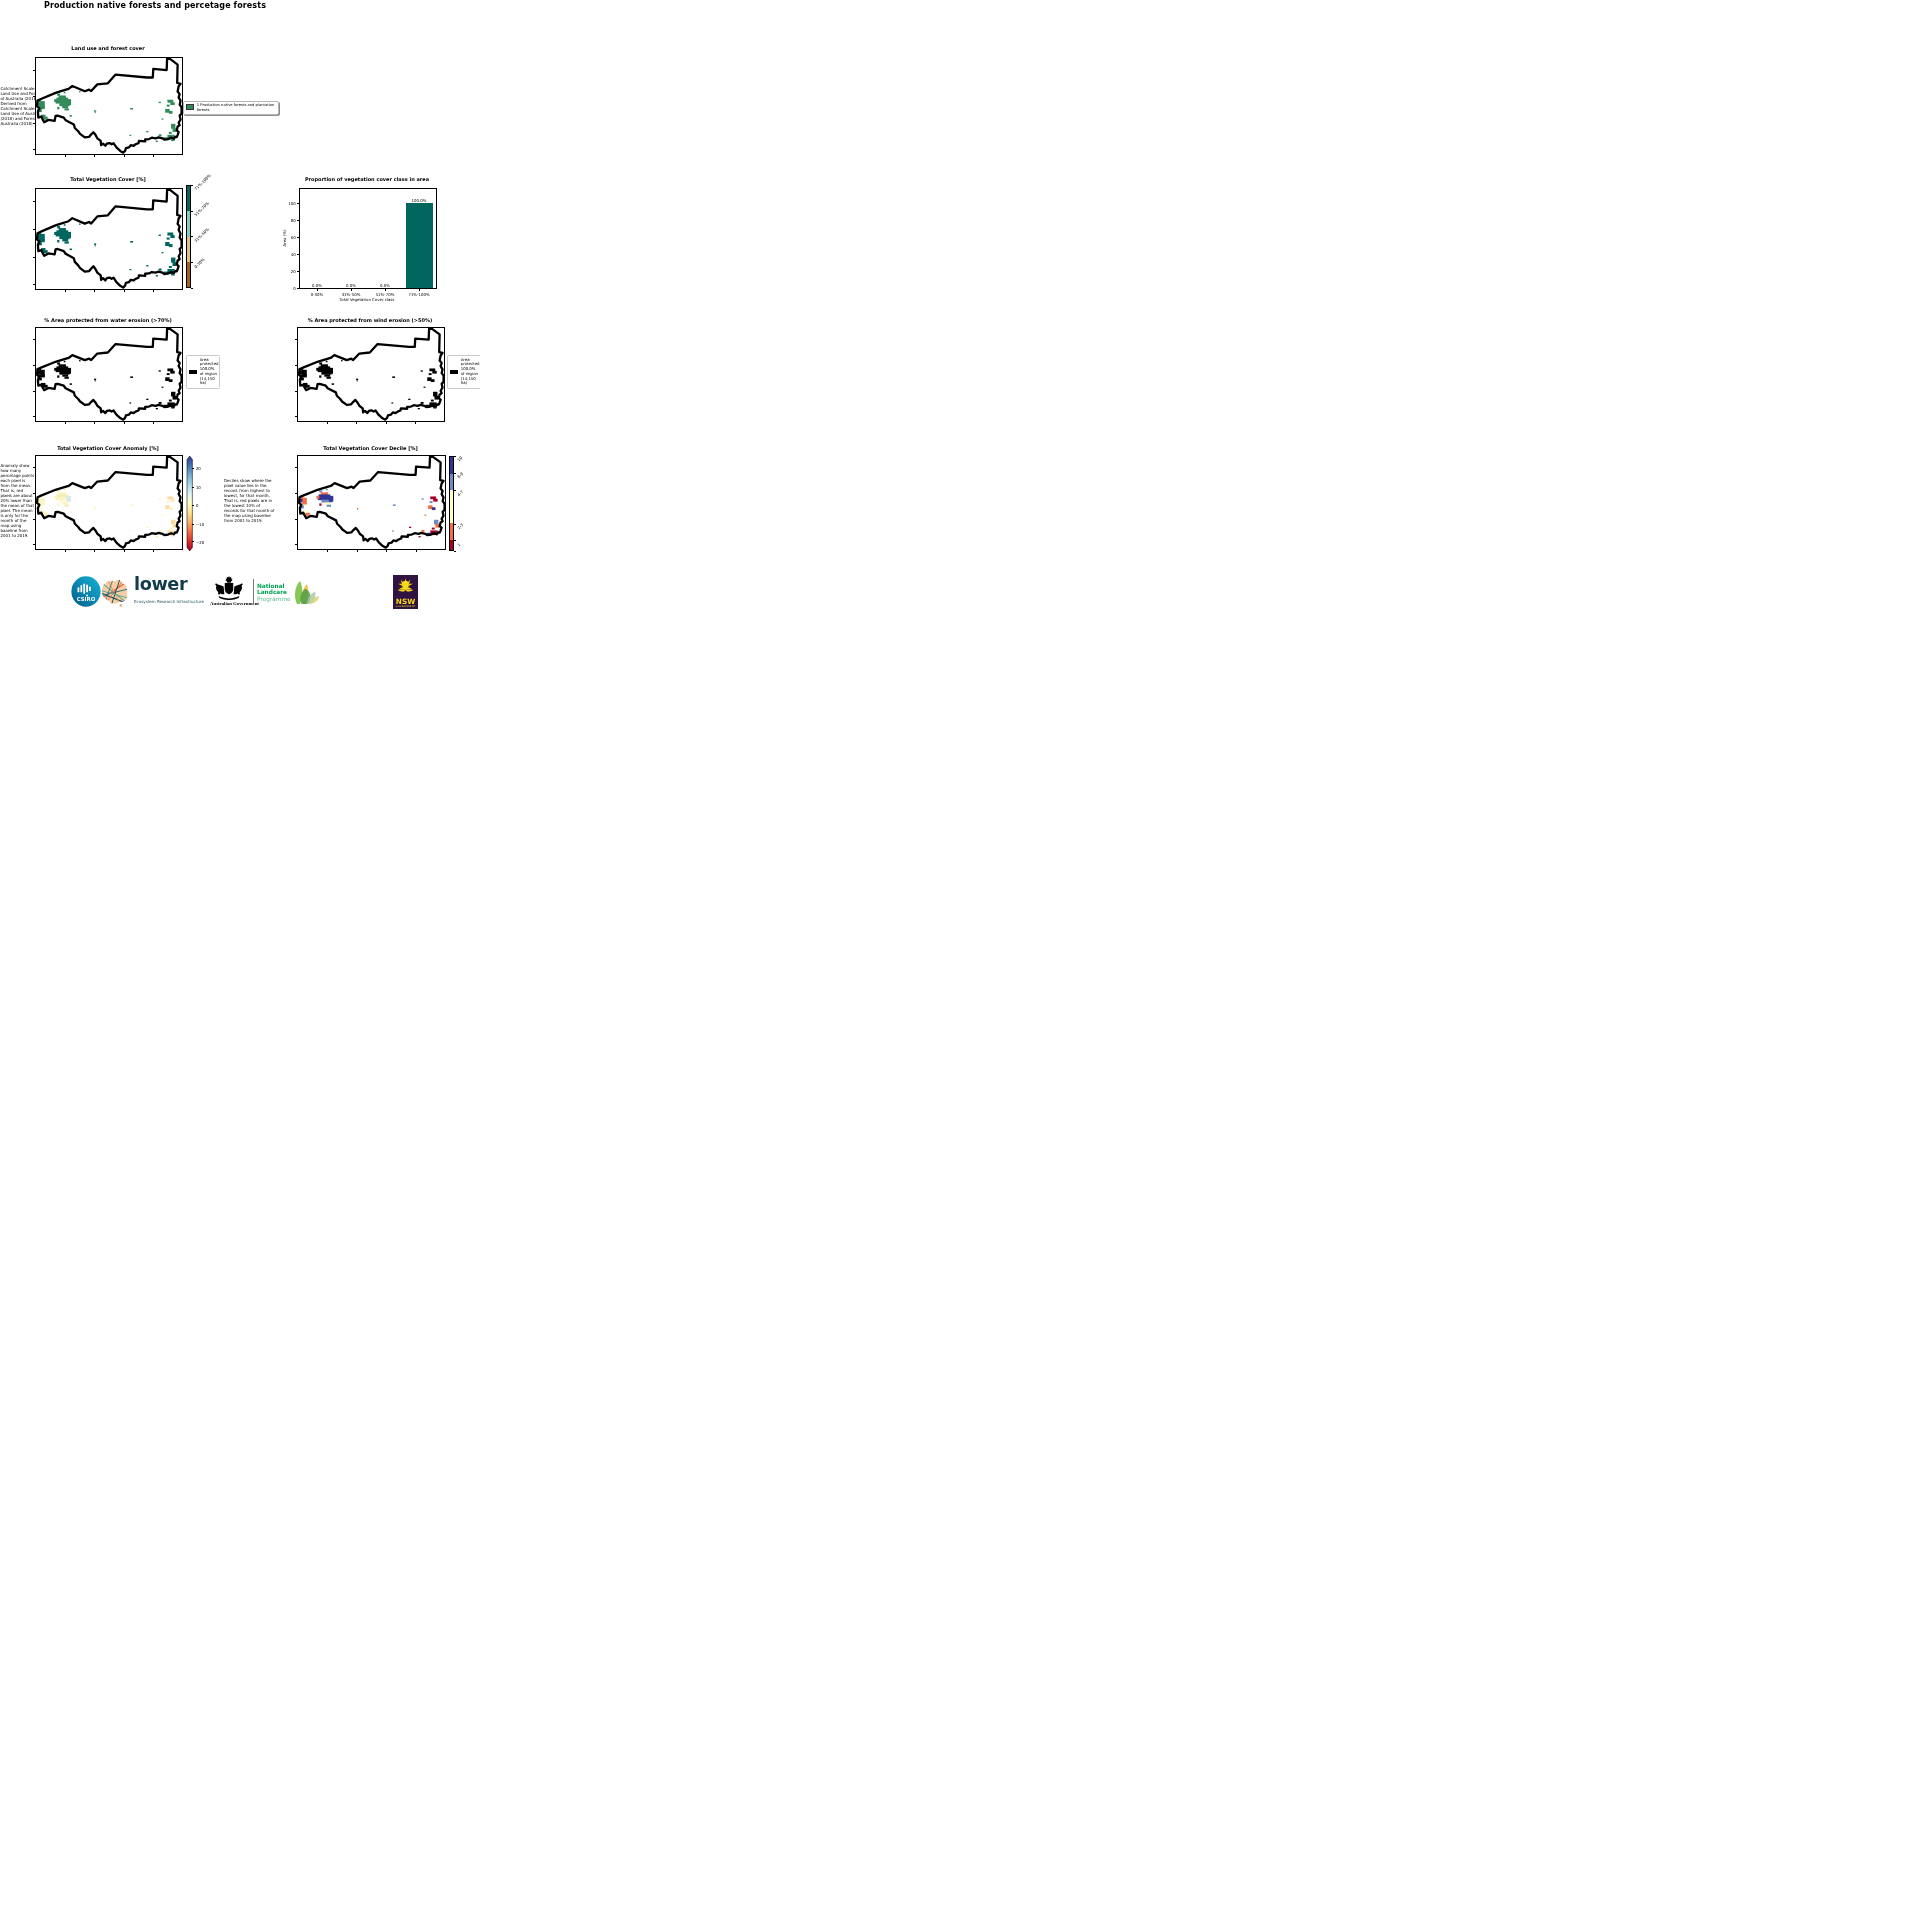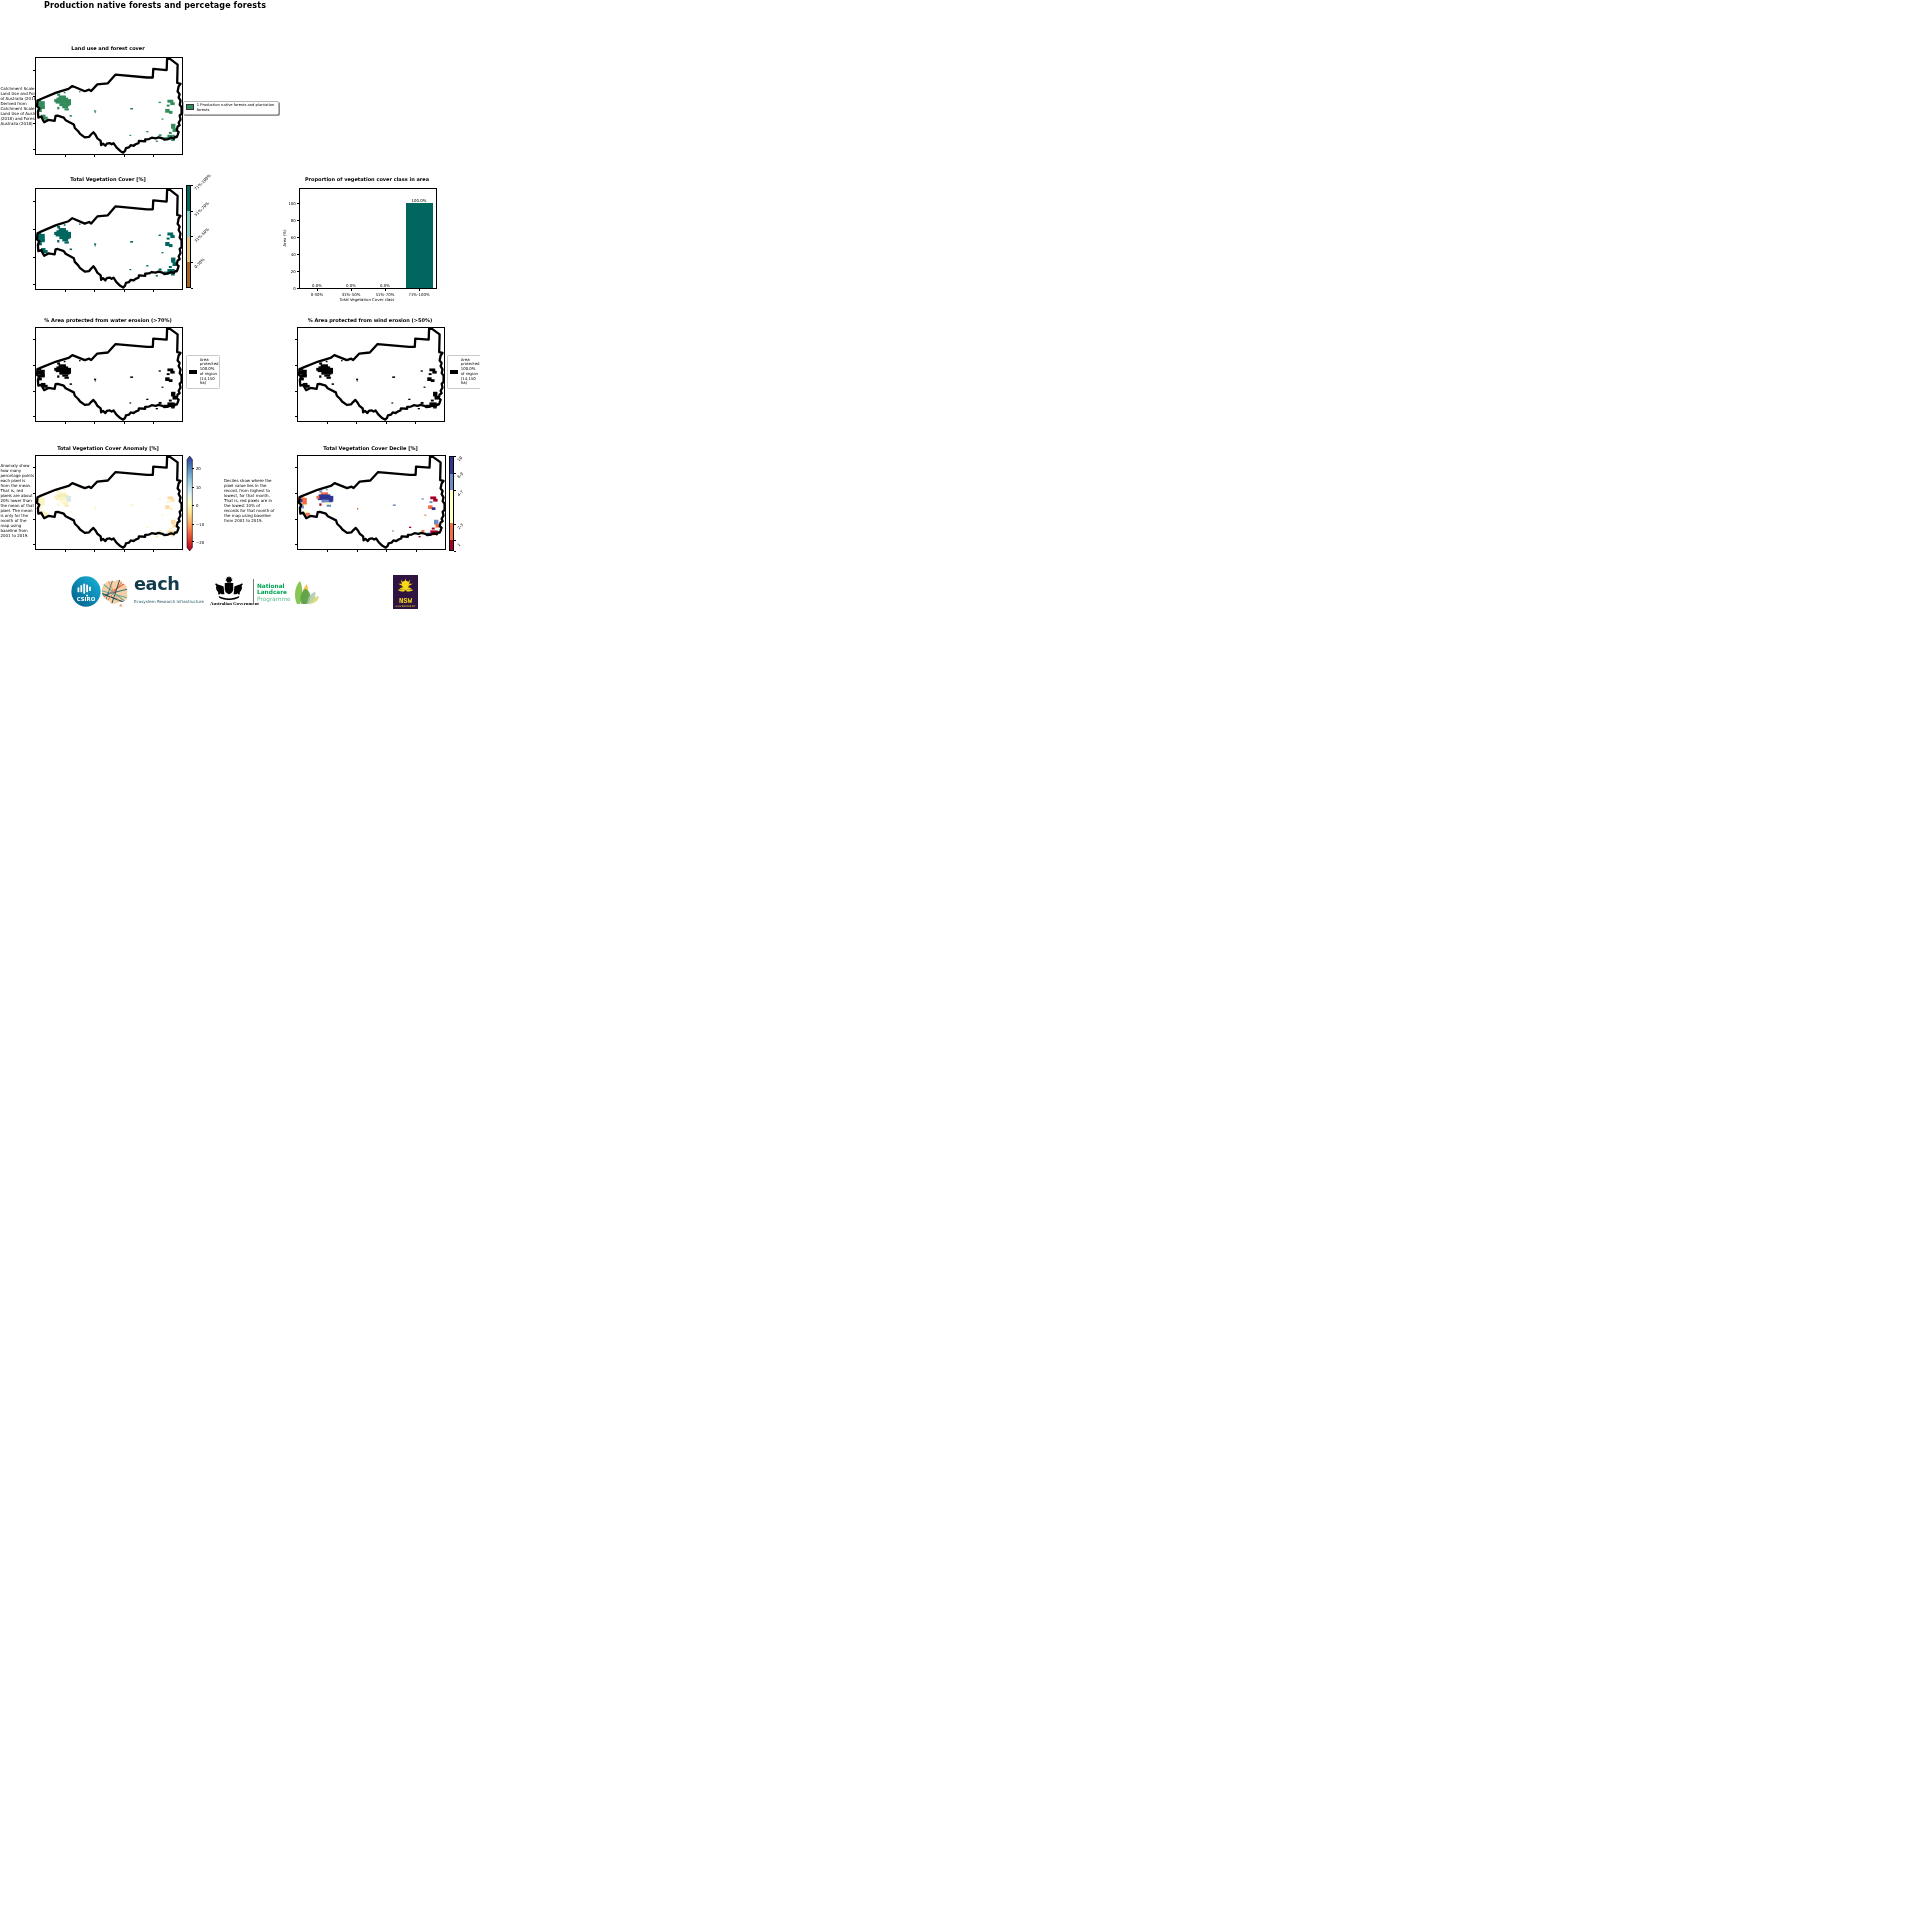--- a/index.html
+++ b/index.html
@@ -521,21 +521,21 @@
         <line x1="10" y1="18" x2="70" y2="66" stroke="#5aa79b" stroke-width="3"></line>
         <line x1="20" y1="4" x2="58" y2="76" stroke="#ef8e62" stroke-width="2.5"></line>
         <line x1="0" y1="50" x2="80" y2="30" stroke="#2a6b75" stroke-width="2.5"></line>
         <line x1="14" y1="72" x2="66" y2="4" stroke="#e4674a" stroke-width="2.5"></line>
         <line x1="30" y1="78" x2="56" y2="0" stroke="#1d4f5a" stroke-width="2.5"></line>
         <line x1="0" y1="34" x2="80" y2="56" stroke="#5aa79b" stroke-width="2.5"></line>
         <line x1="38" y1="0" x2="12" y2="76" stroke="#2a6b75" stroke-width="2"></line>
       </g>
     </svg>
   </div>
-  <div class="tern-word" style="left:134px;top:576px;">each</div>
+  <div class="tern-word" style="left:134px;top:576px;">lower</div>
   <div class="tern-tag" style="left:134px;top:599px;">Ecosystem Research Infrastructure</div>
 
   <div class="footer-item" style="left:214px;top:576px;">
     <svg width="30" height="24" viewBox="0 0 78 62" fill="#000">
       <path d="M39,0 l2,4 4,-2 -1,4.5 4.5,0.5 -3,3 3,3 -4.5,0.5 1,4.5 -4,-2 -2,4 -2,-4 -4,2 1,-4.5 -4.5,-0.5 3,-3 -3,-3 4.5,-0.5 -1,-4.5 4,2 Z"></path>
       <path d="M28,18 h22 v16 c0,7 -5,11 -11,13 c-6,-2 -11,-6 -11,-13 Z"></path>
       <path d="M10,22 c-3,-4 -6,-3 -8,-1 c3,1 3,3 4,5 c-2,6 0,12 5,16 c-1,3 0,5 2,7 l3,-4 c4,2 8,3 11,2 l-2,-20 c-6,-2 -11,-4 -15,-5 Z"></path>
       <path d="M68,22 c3,-4 6,-3 8,-1 c-3,1 -3,3 -4,5 c2,6 0,12 -5,16 c1,3 0,5 -2,7 l-3,-4 c-4,2 -8,3 -11,2 l2,-20 c6,-2 11,-4 15,-5 Z"></path>
       <path d="M12,52 c18,8 36,8 54,0 l-2,5 c-16,7 -34,7 -50,0 Z"></path>
     </svg>
@@ -568,18 +568,18 @@
           <path d="M-12,-16 L-4,-7 L-9,-4 Z"></path>
           <path d="M19,-6 L8,0 L10,-6 Z"></path>
           <path d="M-19,-6 L-10,-6 L-8,0 Z"></path>
           <ellipse cx="0" cy="-4" rx="9" ry="10"></ellipse>
           <path d="M-16,6 C-8,2 8,2 16,6 C8,12 -8,12 -16,6 Z"></path>
           <path d="M-20,10 C-12,8 -4,9 0,12 C-8,16 -16,14 -20,10 Z"></path>
           <path d="M20,10 C12,8 4,9 0,12 C8,16 16,14 20,10 Z"></path>
         </g>
       </g>
     </svg>
-    <div class="nsw-label" style="top:23px;font-family:Liberation Mono, monospace;">NSW</div>
+    <div class="nsw-label" style="top:23px;">NSW</div>
     <div class="nsw-sub" style="top:30px;">GOVERNMENT</div>
   </div>
 
 </div>
 
 
 </body></html>

